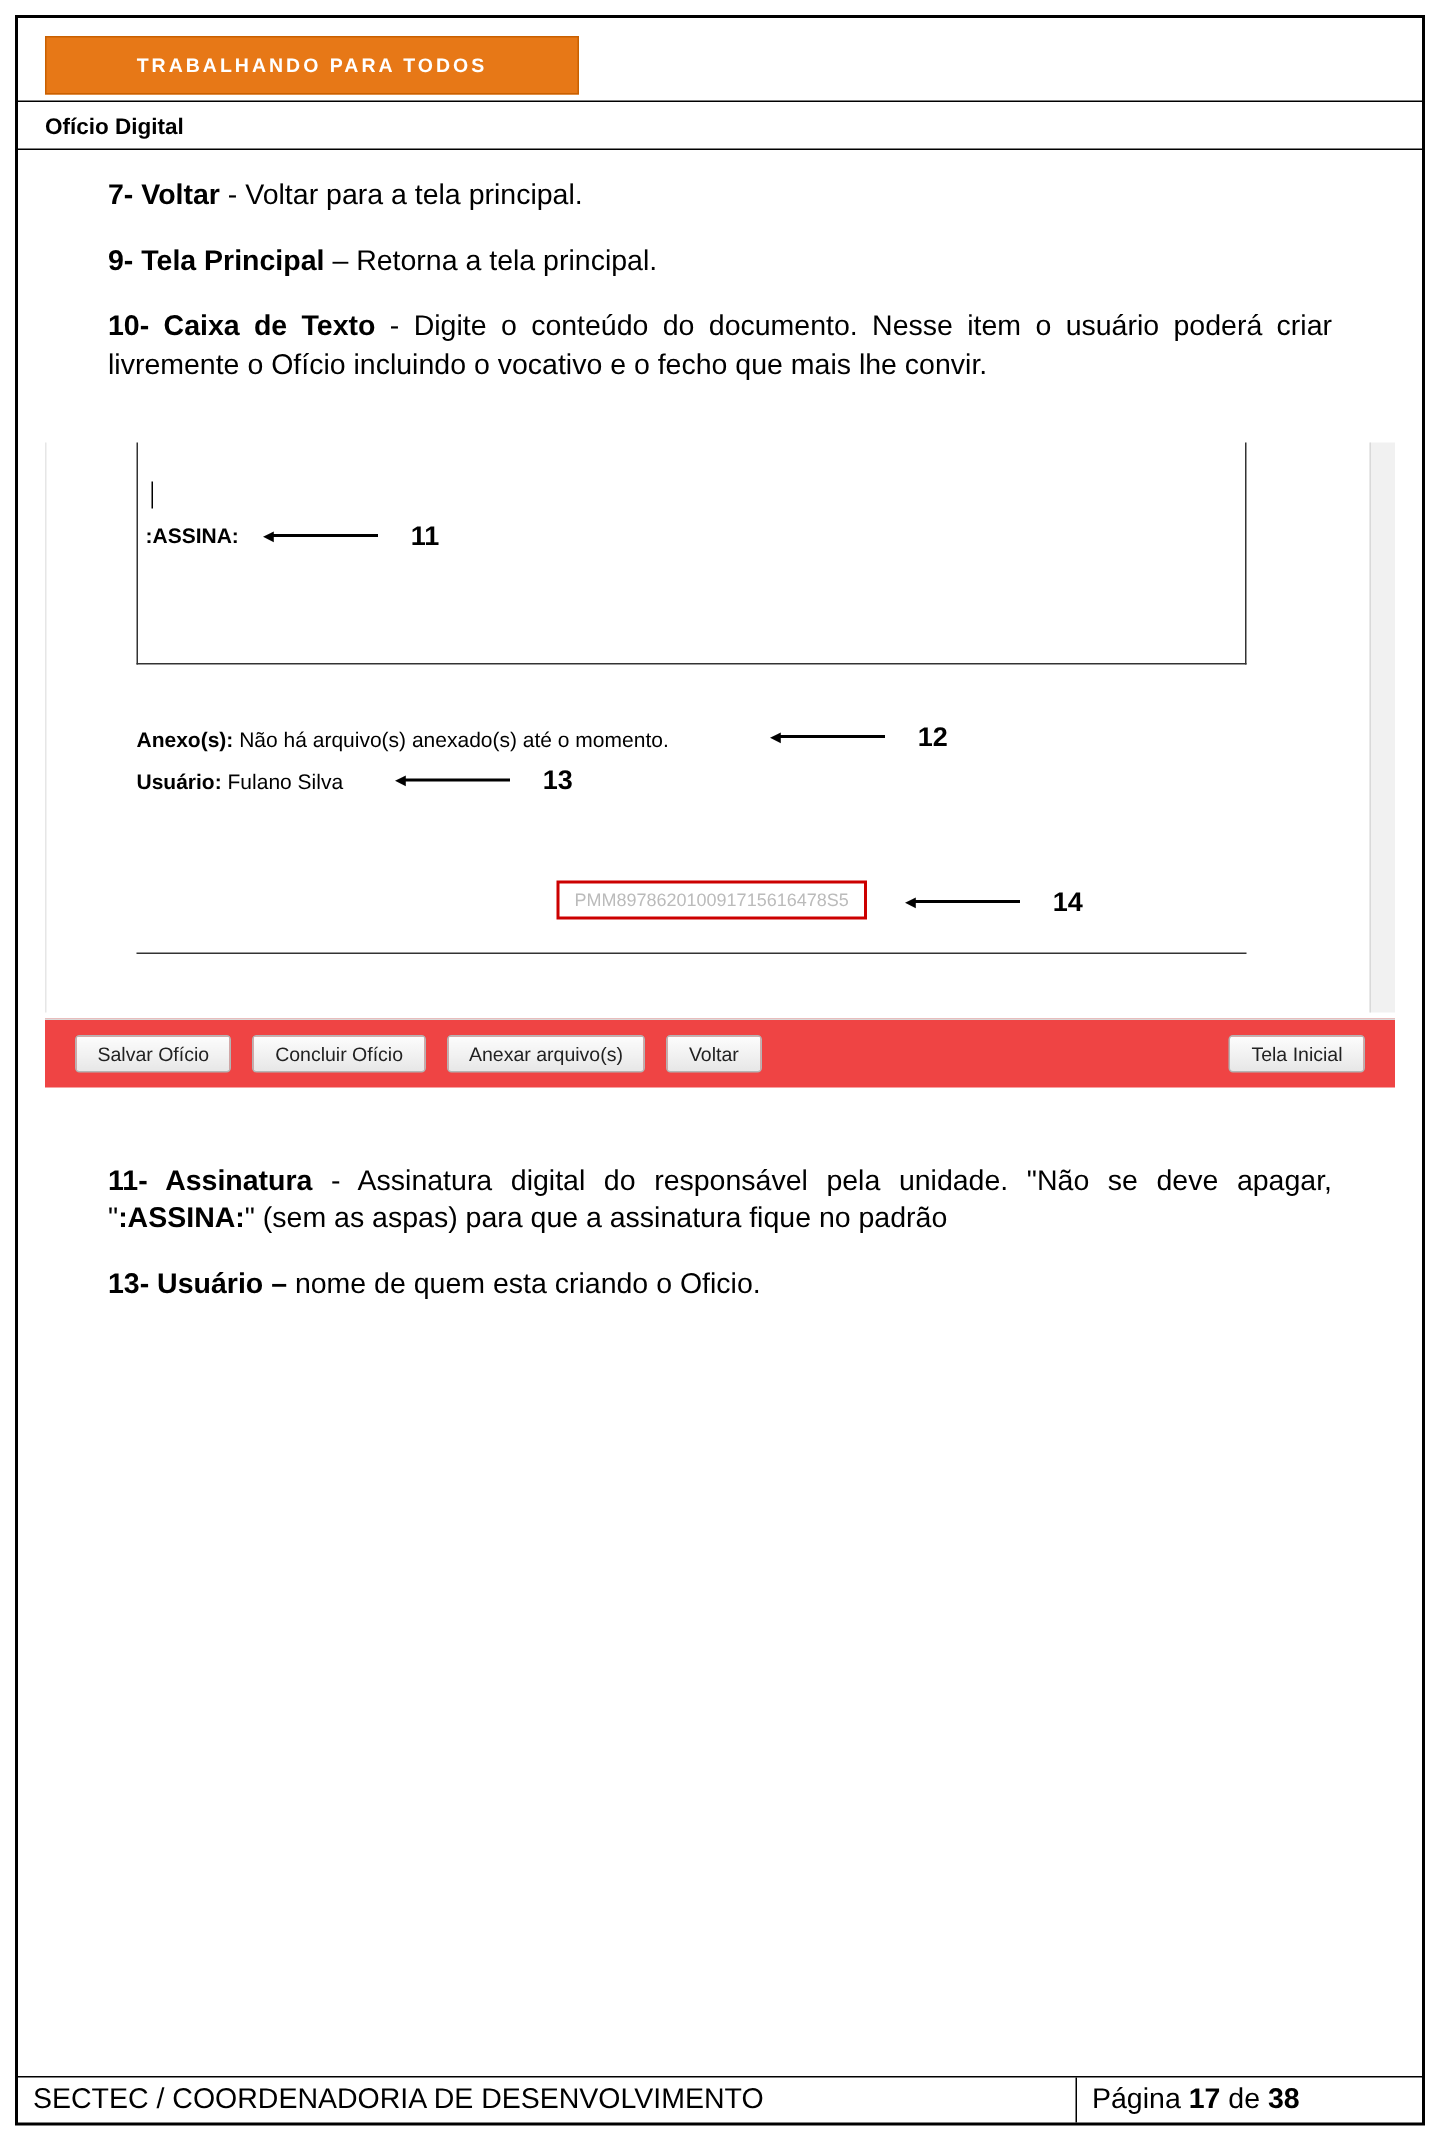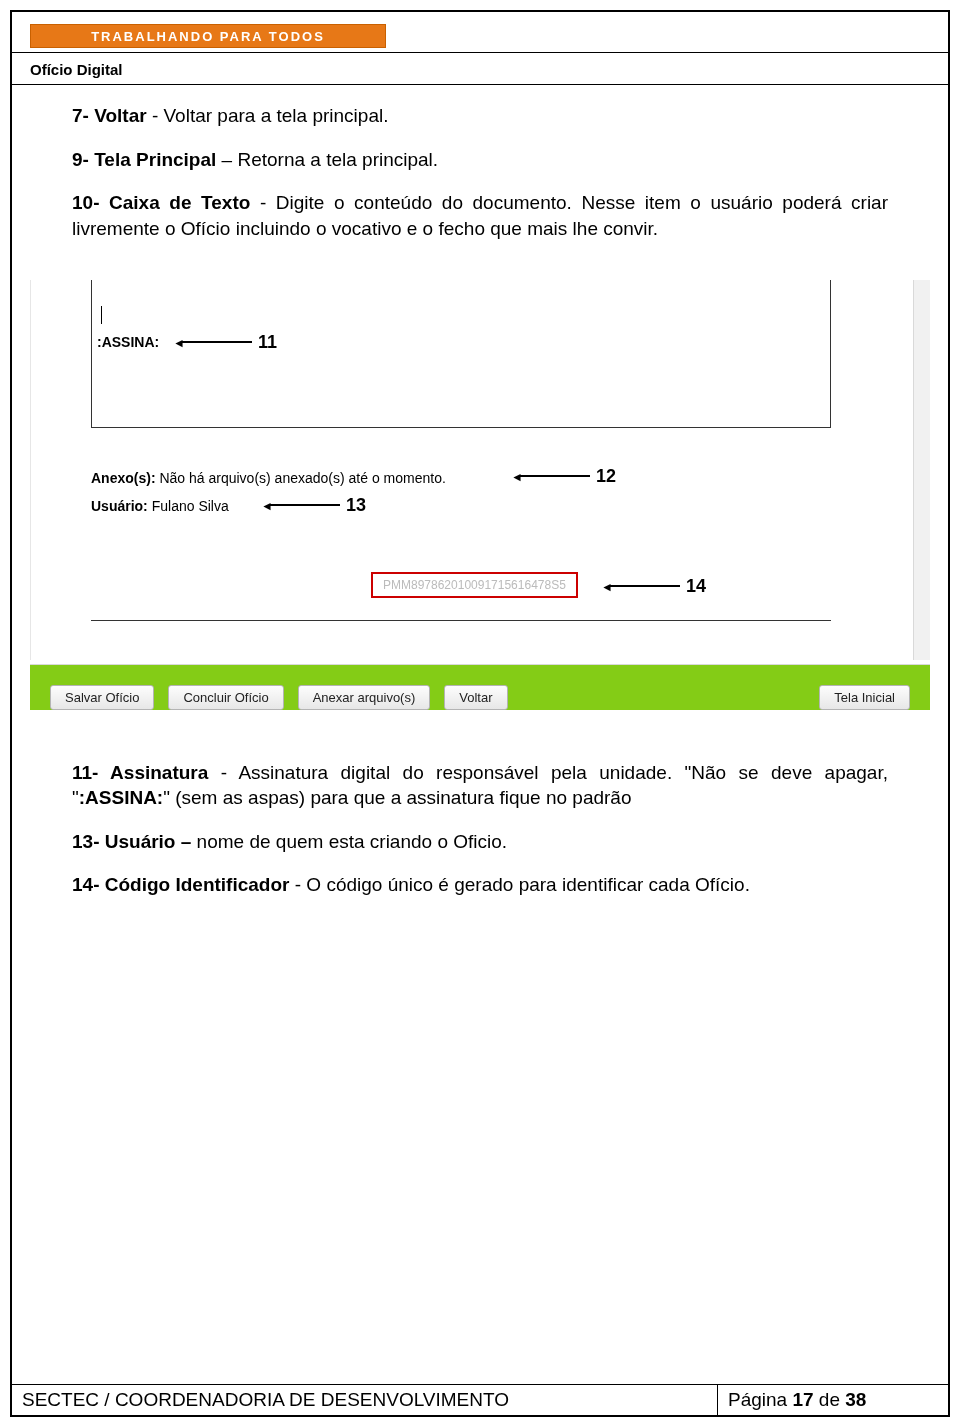--- a/index.html
+++ b/index.html
@@ -50,21 +50,21 @@
   .bar3 { height:26px; background:#e08a00; }
   .macae-txt {
     font-weight: 900;
     font-size: 34px;
     color: #0a3a6a;
     letter-spacing: 1px;
     font-family: "Arial Black", Arial, sans-serif;
   }
   .orange-bar {
     width: 356px;
-    height: 24px;
+    height: 39px;
     background: #e77817;
     border: 1px solid #c96000;
     display:flex; align-items:center; justify-content:center;
     margin-top: 2px;
   }
   .orange-bar-text {
     color:#fff; font-size:13px; font-weight:700; letter-spacing:2px;
   }
   .manual-title {
     flex:1;
@@ -118,21 +118,21 @@
   .editor-cursor {
     position:absolute; left:70px; top:26px; width:1px; height:18px; background:#000;
   }
   .assina-label {
     position:absolute; left:66px; top:54px;
     font:700 14px Arial; color:#000;
   }
   .arrow { position:absolute; display:flex; align-items:center; font:700 16px Arial; }
   .arrow .line { height:2px; background:#000; }
   .arrow .head-l::before { content:"◄"; font-size:12px; margin-right:-3px; }
-  .num-label { font:700 18px Arial; margin-left:6px;text-align:right; }
+  .num-label { font:700 18px Arial; margin-left:22px;text-align:right; }
 
   .arrow-11 { left:142px; top:52px; }
   .arrow-11 .line { width:70px; }
 
   .anexo-line {
     position:absolute; left:60px; top:190px;
     font:14px Arial;
     text-align:center;
   }
   .anexo-line b { font-weight:700; }
@@ -153,22 +153,22 @@
   .codigo-box {
     position:absolute; left:340px; top:292px;
     border:2px solid #c00; padding:4px 10px;
     font:12px Arial; color:#bbb;
   }
   .arrow-14 { left:570px; top:296px; }
   .arrow-14 .line { width:70px; }
 
   .btn-bar {
     position:absolute; left:0; right:0; bottom:0; height:46px;
-    background:#84cc16; border-top:1px solid #d9d9d9;
-    display:flex; align-items:flex-end; padding:0 20px;
+    background:#ef4444; border-top:1px solid #d9d9d9;
+    display:flex; align-items:center; padding:0 20px;
   }
   .wbtn {
     background: linear-gradient(#fdfdfd,#e7e7e7);
     border:1px solid #b4b4b4;
     border-radius:3px;
     padding:4px 14px;
     font:13px Arial;
     color:#222;
     margin-right:14px;
     cursor:pointer;
@@ -273,23 +273,20 @@
     </div>
   </div>
 
   <div class="content" style="padding-top:30px;">
     <p>
       <span class="bold">11- Assinatura</span><span> - Assinatura digital do responsável pela unidade. "Não se deve apagar, "</span><span class="bold">:ASSINA:</span><span>" (sem as aspas) para que a assinatura fique no padrão</span>
     </p>
     <p>
       <span class="bold">13- Usuário –</span><span> nome de quem esta criando o Oficio.</span>
     </p>
-    <p style="margin-bottom:4px">
-      <span class="bold">14- Código Identificador</span><span> - O código único é gerado para identificar cada Ofício.</span>
-    </p>
   </div>
 
   <div class="footer">
     <div class="footer-left">SECTEC / COORDENADORIA DE DESENVOLVIMENTO</div>
     <div class="footer-right">
       <span>Página </span><b>17</b><span> de </span><b>38</b>
     </div>
   </div>
 
 </div>

